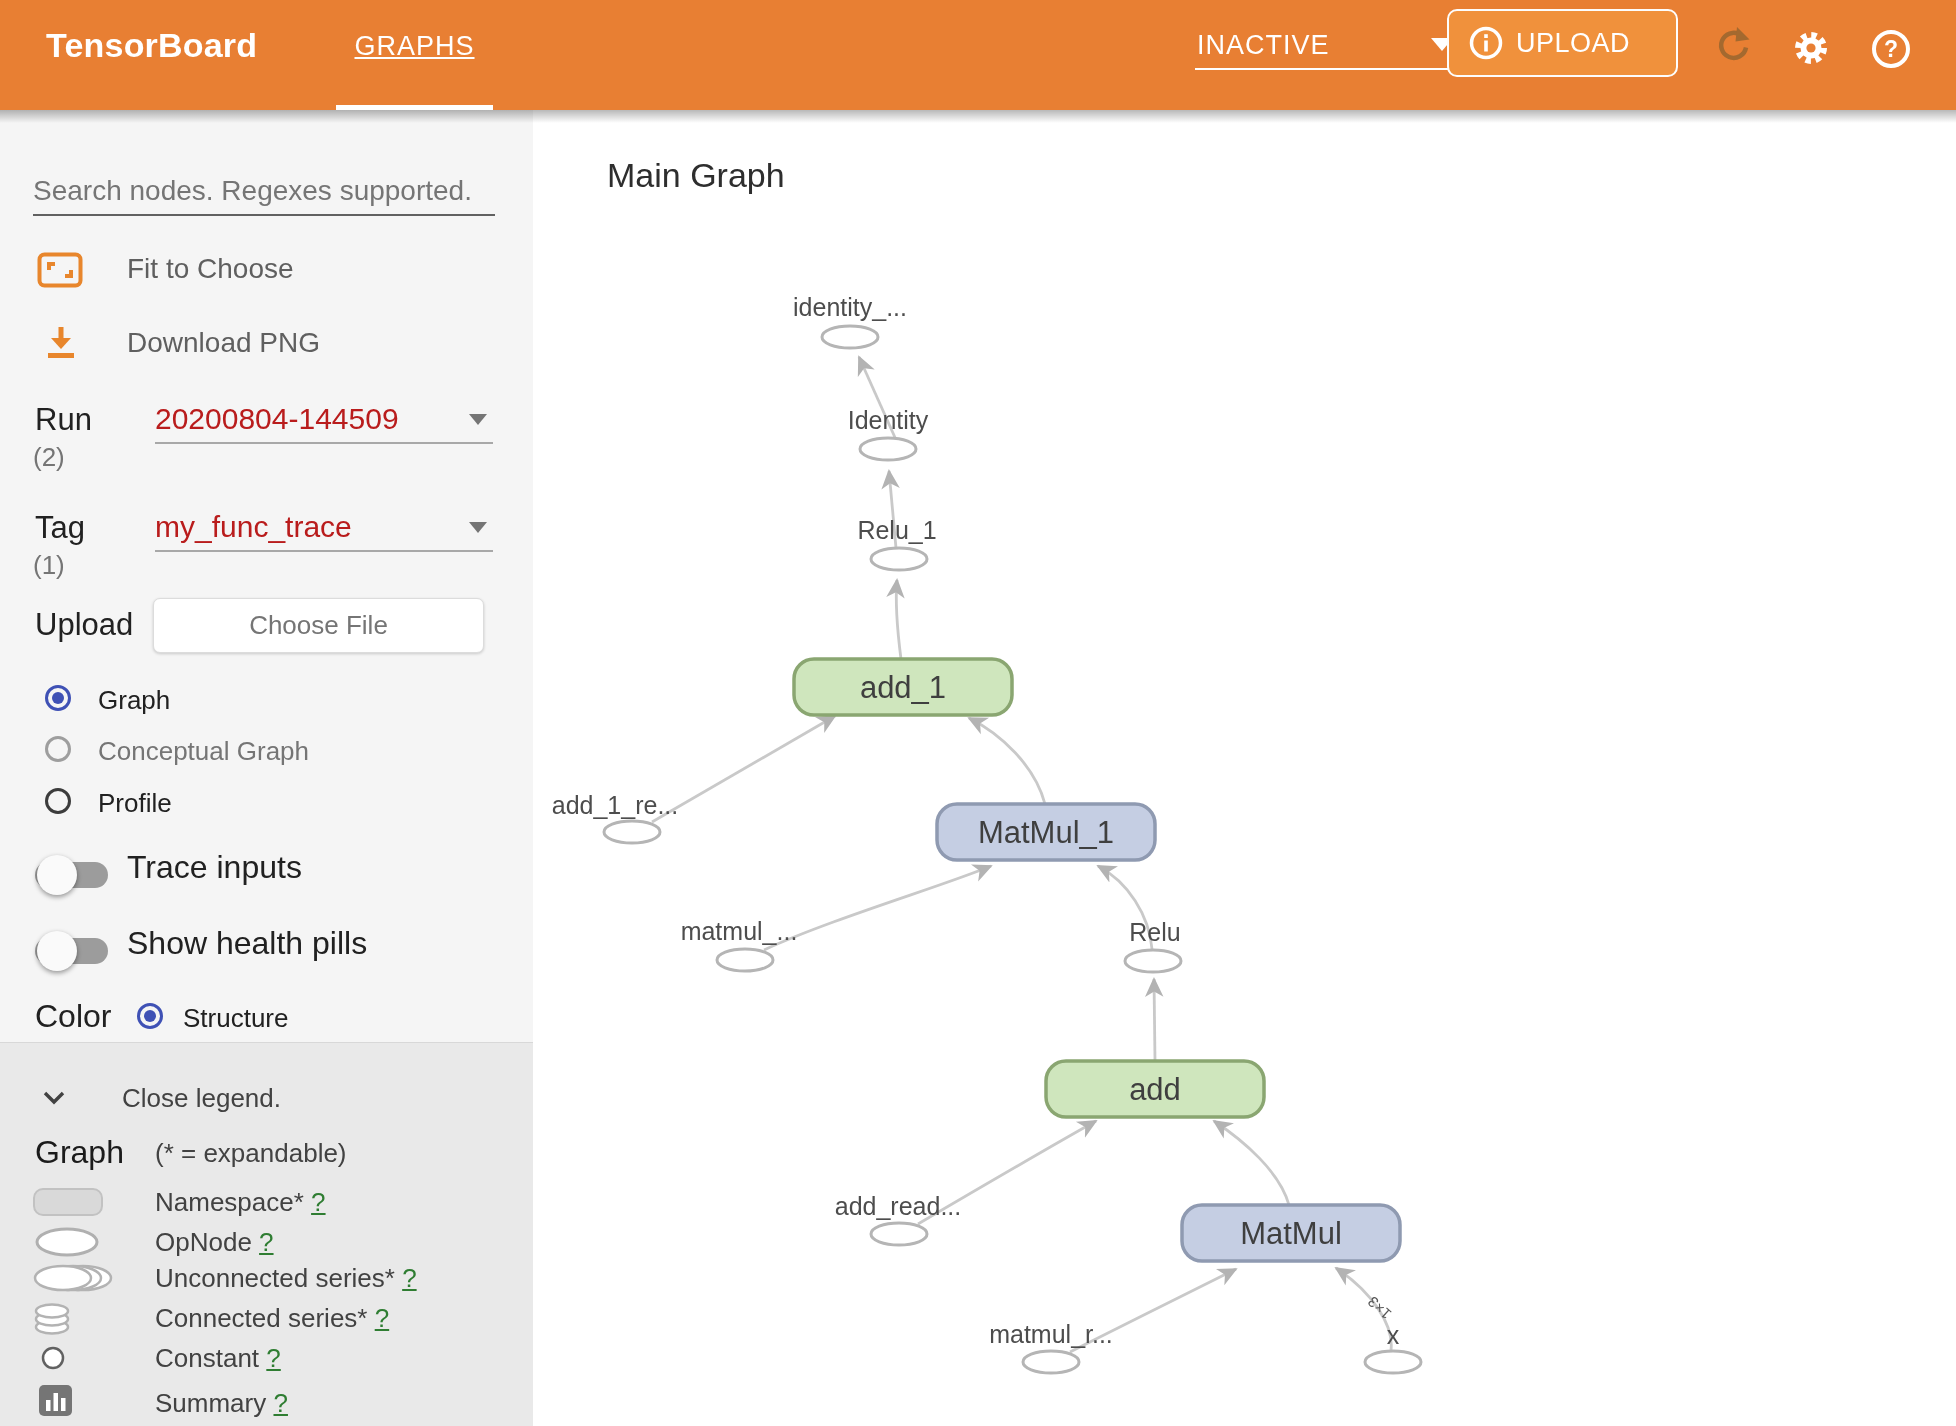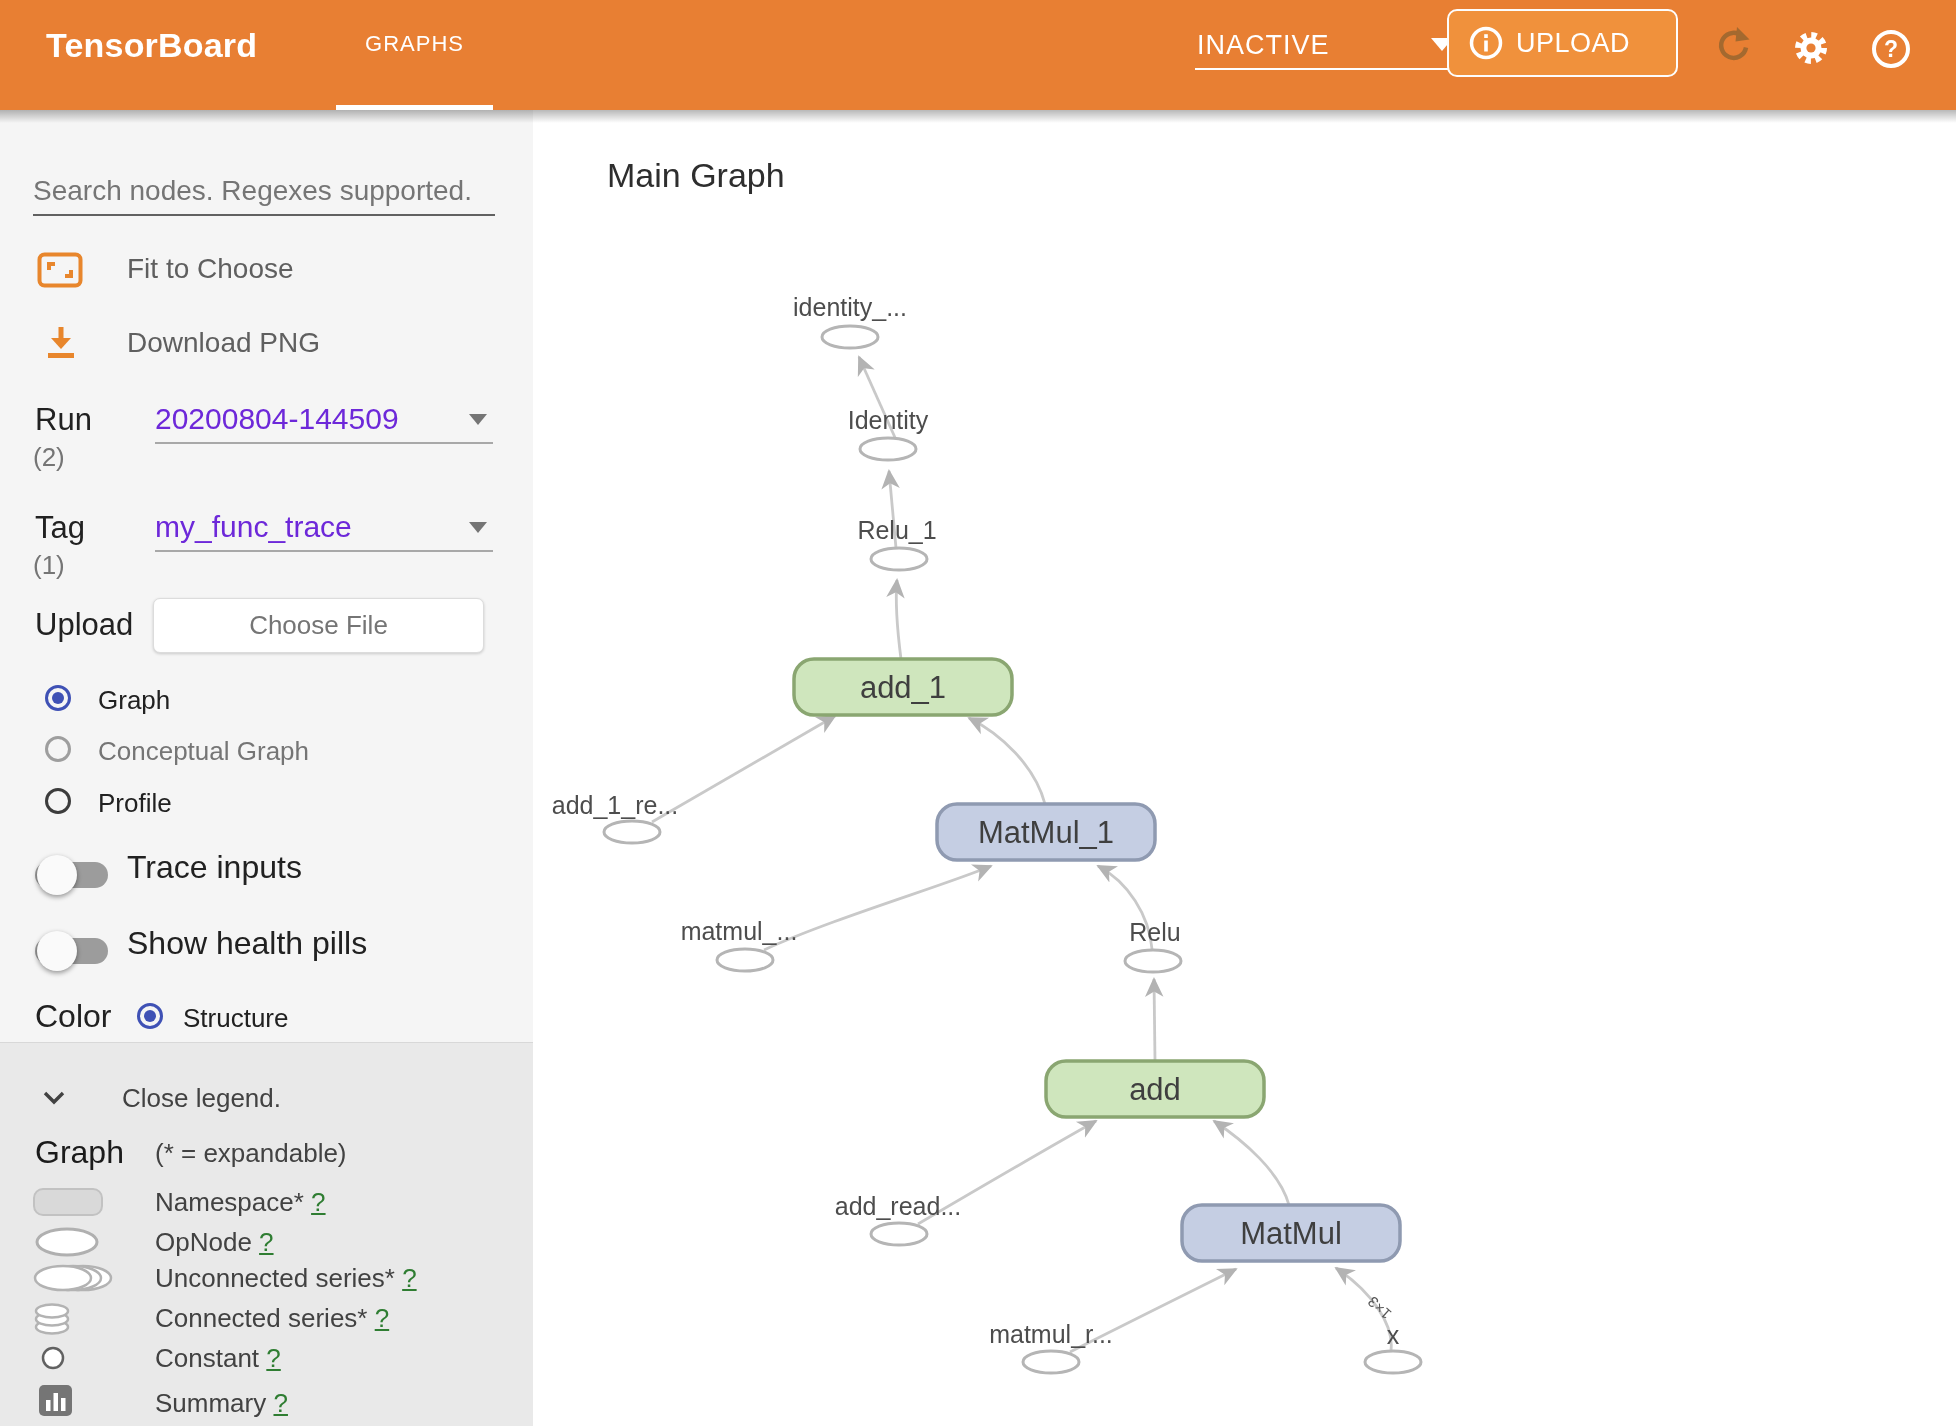--- a/index.html
+++ b/index.html
@@ -6,21 +6,21 @@
   html,body { width:1956px; height:1426px; overflow:hidden; }
   body { font-family:"Liberation Sans", sans-serif; background:#fff; position:relative; }
   #app { position:absolute; inset:0; width:1956px; height:1426px; background:#fff; }
 
   
   .header { position:absolute; left:0; top:0; width:1956px; height:110px; background:#e87f33; z-index:5; }
   .header-shadow { position:absolute; left:0; top:110px; width:1956px; height:13px;
      background:linear-gradient(to bottom, rgba(0,0,0,0.28), rgba(0,0,0,0)); z-index:4; pointer-events:none; }
   .logo { position:absolute; left:46px; top:26px; font-size:34px; font-weight:bold; color:#fff; letter-spacing:0.2px; }
   .tab { position:absolute; left:336px; top:31px; width:157px; text-align:center; color:#fff;
-     font-size:22px; letter-spacing:1px; font-weight:500; cursor:pointer; }
+     font-size:27px; letter-spacing:1px; font-weight:500; cursor:pointer;text-decoration:underline; }
   .tab-underline { position:absolute; left:336px; top:105px; width:157px; height:5px; background:#fff; }
   .status-dd { position:absolute; left:1155px; top:0; width:262px; height:72px; cursor:pointer;margin-left:40px; }
   .status-dd .val { position:absolute; left:2px; top:30px; font-size:27px; color:#fff; letter-spacing:1px; font-weight:500; }
   .status-dd .tri { position:absolute; right:4px; top:38px; width:0; height:0;
      border-left:11px solid transparent; border-right:11px solid transparent; border-top:13px solid #fff; }
   .status-dd .line { position:absolute; left:0; top:68px; width:262px; height:2px; background:#fff; }
   .upload-btn { position:absolute; left:1447px; top:9px; width:231px; height:68px; background:#f0913c;
      border:2px solid #fdfdfd; border-radius:10px; display:flex; align-items:center; padding-left:20px; gap:13px; cursor:pointer; }
   .upload-btn .lbl { color:#fff; font-size:27px; letter-spacing:0.5px; font-weight:500; }
   .hdr-icon { position:absolute; cursor:pointer; }
@@ -30,21 +30,21 @@
   .legend-bg { position:absolute; left:0; top:932px; width:533px; height:384px; background:#e9e9e9; border-top:1px solid #d8d8d8; }
   .search-input { position:absolute; left:33px; top:58px; width:462px; height:48px; background:transparent;
      border:none; border-bottom:2px solid #616161; font-size:28px; color:#424242; outline:none;
      font-family:"Liberation Sans", sans-serif; text-overflow:ellipsis; }
   .search-input::placeholder { color:#757575; opacity:1; }
   .sb-action { position:absolute; left:0; width:533px; height:40px; cursor:pointer; }
   .sb-action .txt { position:absolute; left:127px; top:3px; font-size:28px; color:#5f5f5f; }
   .sb-label { position:absolute; left:35px; font-size:31px; color:#212121; }
   .sb-count { position:absolute; left:33px; font-size:26px; color:#757575; }
   .sb-select { position:absolute; left:155px; width:338px; height:44px; border-bottom:2px solid #a8a8a8; cursor:pointer; }
-  .sb-select .val { position:absolute; left:0; top:2px; font-size:30px; color:#6d28d9; white-space:nowrap; }
+  .sb-select .val { position:absolute; left:0; top:2px; font-size:30px; color:#b91c1c; white-space:nowrap; }
   .sb-select .tri { position:absolute; right:6px; top:14px; width:0; height:0;
      border-left:9px solid transparent; border-right:9px solid transparent; border-top:11px solid #757575; }
   .choose-btn { position:absolute; left:153px; top:488px; width:331px; height:55px; background:#fff;
      border:1px solid #dcdcdc; border-radius:7px; box-shadow:0 1px 3px rgba(0,0,0,0.18);
      font-size:26px; color:#757575; text-align:center; line-height:53px; cursor:pointer; }
   .radio-row { position:absolute; left:0; width:533px; height:34px; cursor:pointer; }
   .radio { position:absolute; left:45px; top:2px; width:26px; height:26px; border-radius:50%; border:3px solid #9e9e9e; background:transparent; }
   .radio.dark { border-color:#3c3c3c; }
   .radio.sel { border-color:#3f51b5; }
   .radio.sel::after { content:""; position:absolute; left:4px; top:4px; width:12px; height:12px; border-radius:50%; background:#3f51b5; }

